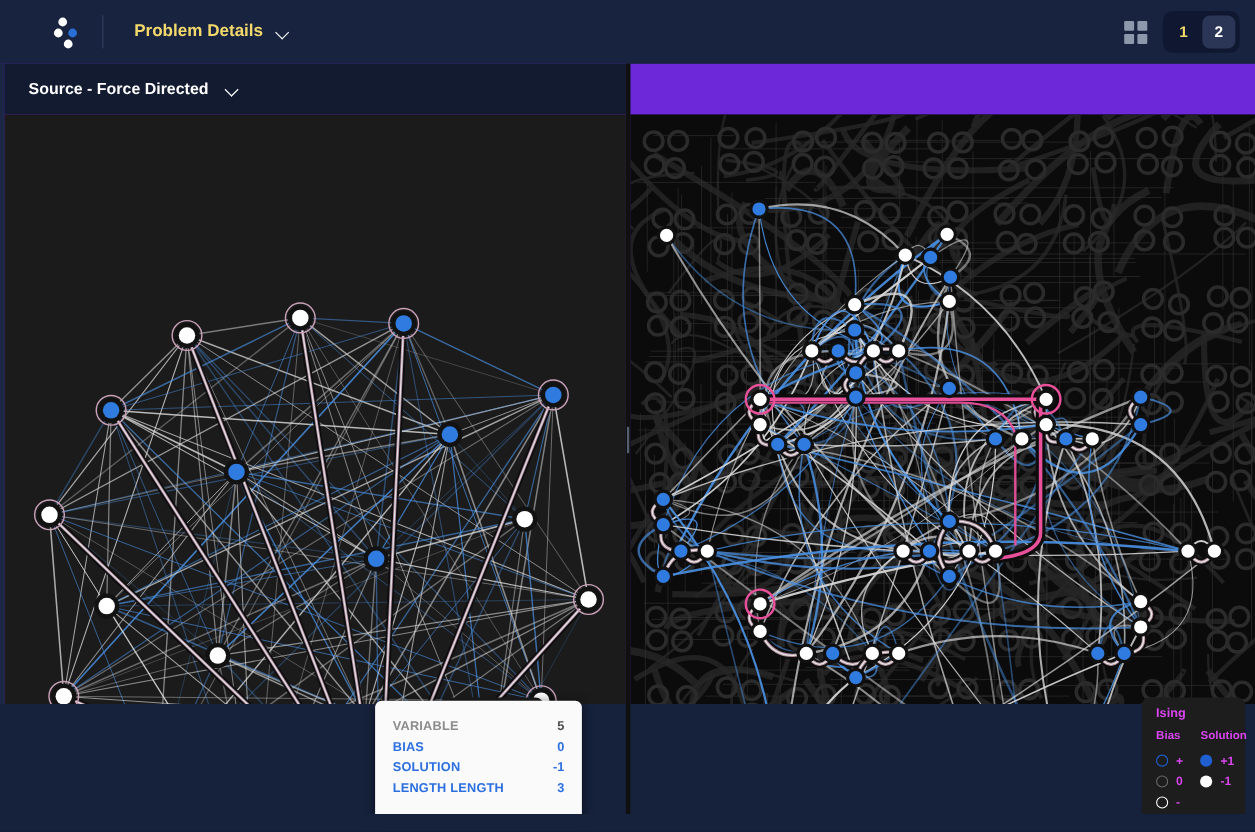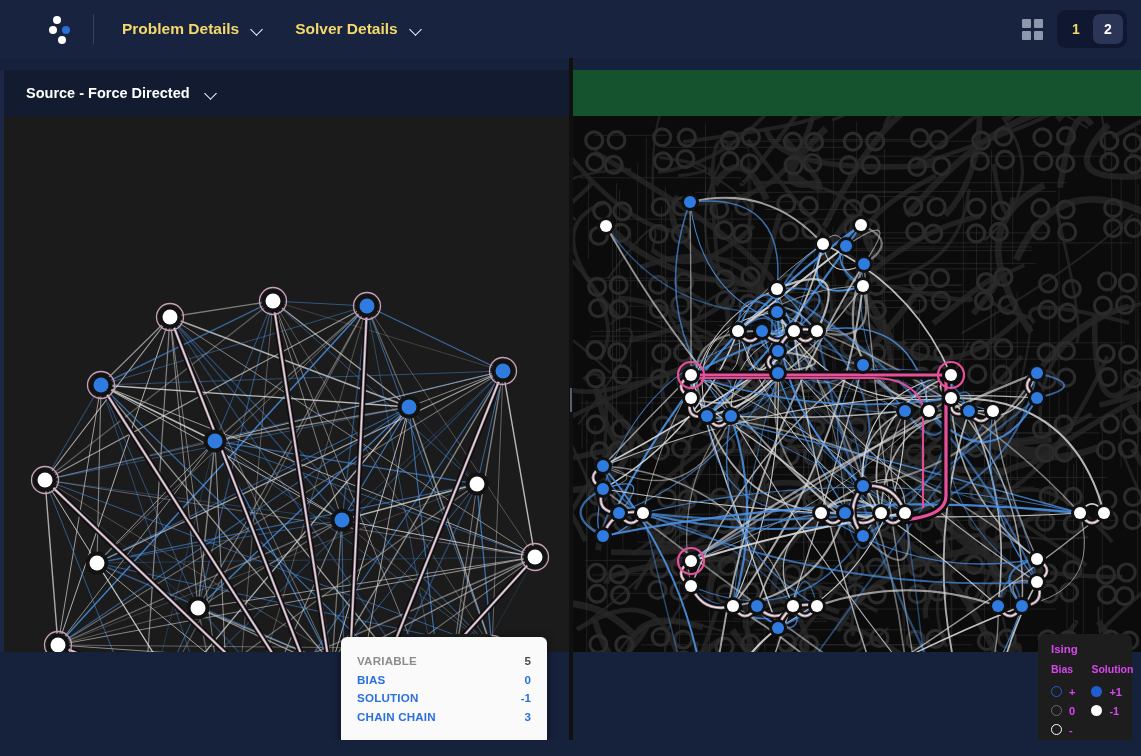--- a/index.html
+++ b/index.html
@@ -47,21 +47,21 @@
   }
   .seg div {
     width:30px; height:30px; border-radius:7px; display:flex; align-items:center;
     justify-content:center; font-size:14px; font-weight:bold; cursor:pointer;
   }
   .seg .s-off { color:#f3d96b; background:transparent; }
   .seg .s-on  { color:#ffffff; background:#2b3657; }
 
   
   .panels { position:absolute; left:0; top:58px; width:1141px; height:682px; }
-  .panel { position:absolute; top:12px; height:582px; background:#14532d; }
+  .panel { position:absolute; top:0; height:582px; background:#6d28d9; }
   .panel-left  { left:0;   width:569px; border-left:4px solid #1b2745; }
   .panel-right { left:573px; width:568px; }
 
   .panel-head {
     height:46px; background:#121b30; display:flex; align-items:center;
     padding-left:22px; gap:16px;
   }
   .panel-head .ttl { color:#ffffff; font-size:14.5px; font-weight:bold; white-space:nowrap; }
   .panel-head .chev { color:#ffffff; }
 
@@ -97,21 +97,21 @@
   .dot.out-gray  { border:1.6px solid #6a6a6a; background:transparent; }
   .dot.out-white { border:1.6px solid #ffffff; background:transparent; }
   .dot.fill-blue { background:#1f5fd0; }
   .dot.fill-white{ background:#ffffff; }
 
   .legend-left  { left:400px; top:634px; }
   .legend-right { left:1038px; top:634px; }
 
   
   .tip {
-    position:absolute; left:341px; top:637px; width:206px; height:112px;
+    position:absolute; left:341px; top:637px; width:188px; height:112px;
     background:#fafafa; border-radius:6px; padding:14px 16px 0 16px;
     box-shadow:0 2px 10px rgba(0,0,0,.55);
   }
   .tip .row { display:flex; justify-content:space-between; align-items:center; height:18.7px; }
   .tip .k { font-size:11.6px; font-weight:bold; letter-spacing:.2px; }
   .tip .v { font-size:11.6px; font-weight:bold; }
   .tip .row.muted .k { color:#8c8c8c; }
   .tip .row.muted .v { color:#4a4a4a; }
   .tip .row.link .k, .tip .row.link .v { color:#2b6fe0; }
 </style>
@@ -127,24 +127,20 @@
         <i class="d2"></i>
         <i class="d3"></i>
         <i class="d4"></i>
     </div>
 
     <div class="vdiv"></div>
 
     <div class="menu">
       <div class="menu-item">
         <span>Problem Details</span>
-        <span class="chev"></span>
-      </div>
-      <div class="menu-item">
-        <span>Solver Details</span>
         <span class="chev"></span>
       </div>
     </div>
 
     <div class="topbar-right">
       <div class="grid-icon">
         <span></span>
           <span></span>
           <span></span>
           <span></span>
@@ -1651,19 +1647,19 @@
     </div>
     <div class="row link">
       <span class="k">BIAS</span>
       <span class="v">0</span>
     </div>
     <div class="row link">
       <span class="k">SOLUTION</span>
       <span class="v">-1</span>
     </div>
     <div class="row link">
-      <span class="k">CHAIN CHAIN</span>
+      <span class="k">LENGTH LENGTH</span>
       <span class="v">3</span>
     </div>
   </div>
 
   <div class="bottombar"></div>
 </div>
 
 </body></html>

